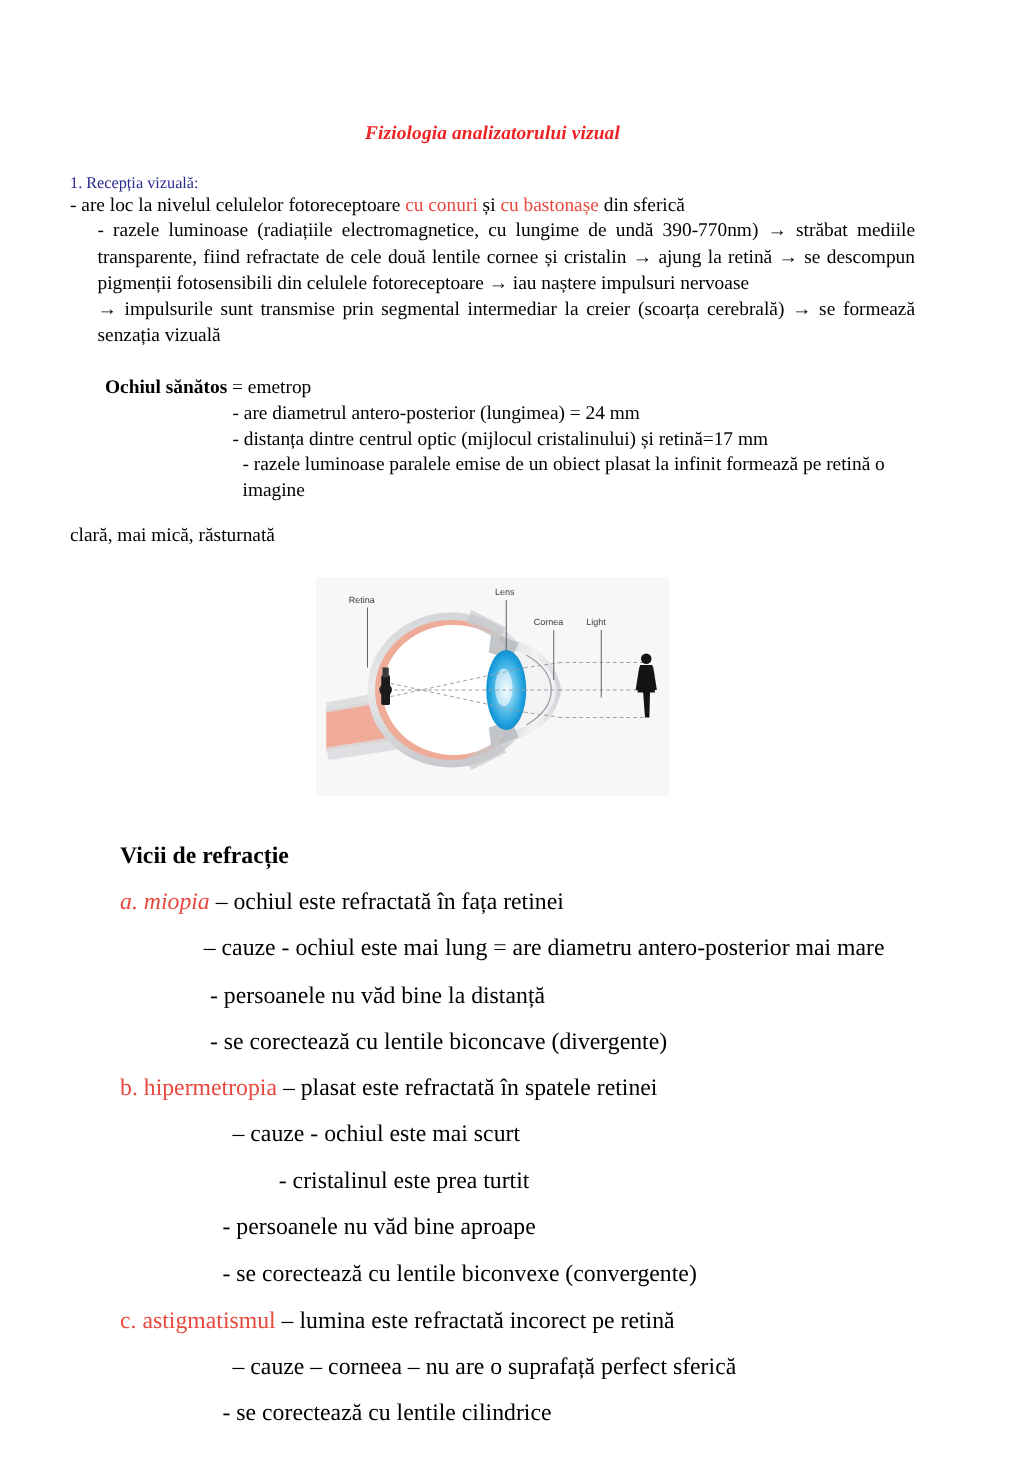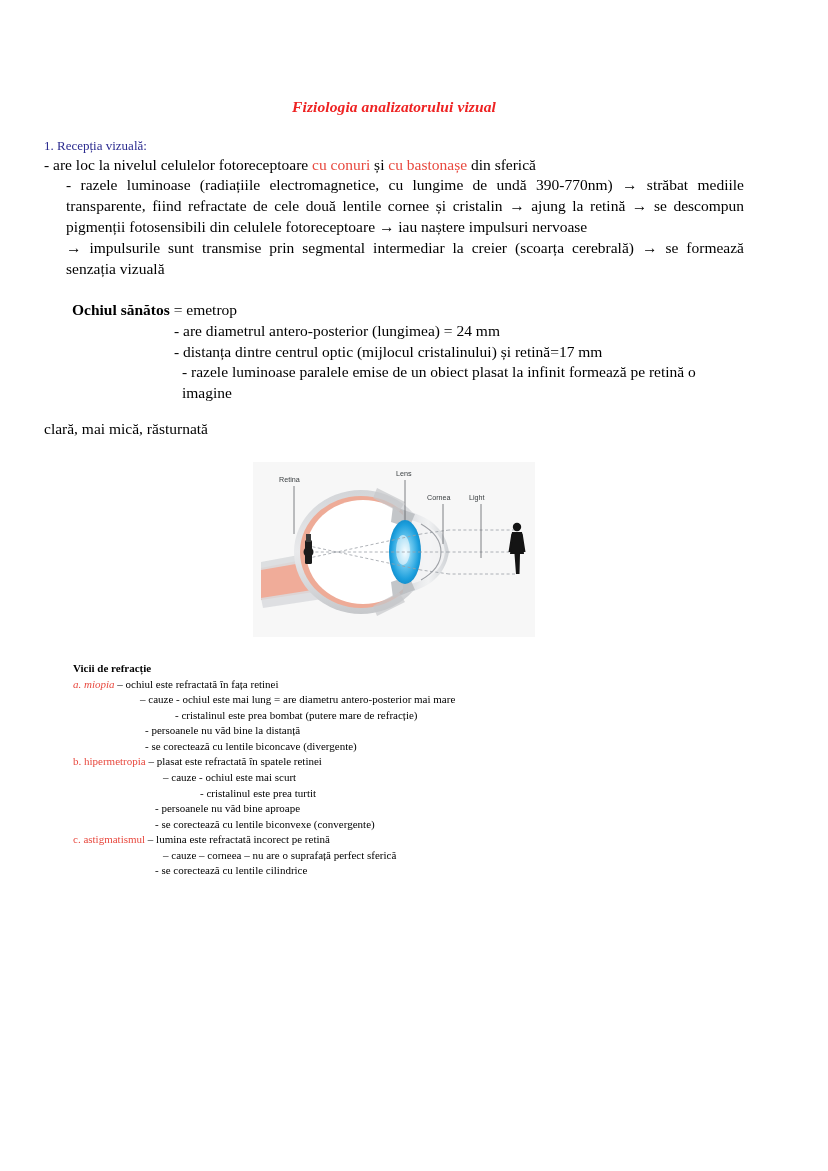--- a/index.html
+++ b/index.html
@@ -14,21 +14,21 @@
     position: relative;
     font-family: "Liberation Serif", "DejaVu Serif", serif;
     color: #000000;
     overflow: hidden;
   }
   .page {
     position: relative;
     width: 788px;
     height: 1171px;
     box-sizing: border-box;
-    padding: 0 44px;
+    padding: 0 56px;
   }
 
   
   .doc-title {
     text-align: center;
     color: #ee2222;
     font-weight: bold;
     font-style: italic;
     font-size: 15.5px;
     letter-spacing: 0.1px;
@@ -85,21 +85,21 @@
     display: block;
   }
 
   
   .block-vicii { padding-top: 23px; }
   .vicii-head {
     font-weight: bold;
     font-size: 15.5px;
     padding-left: 28px;
   }
-  .v-row { font-size: 11px; line-height: 1.325; margin: 1px; }
+  .v-row { font-size: 19px; line-height: 1.325; margin: 12px; }
   .lbl-miopia {
     color: #e8493f;
     font-style: italic;
   }
   .lbl-plain-red { color: #e8493f; }
 
   .pl-28 { padding-left: 28px; }
   .pl-100 { padding-left: 100px; }
   .pl-95 { padding-left: 95px; }
   .pl-130 { padding-left: 130px; }
@@ -222,21 +222,20 @@
         <text x="216" y="38">Light</text>
       </g>
     </svg>
   </div>
 
   <div class="block-vicii">
     <div class="v-row vicii-head">Vicii de refracție</div>
 
     <div class="v-row pl-28"><span class="lbl-miopia">a. miopia</span><span> – ochiul este refractată în fața retinei</span></div>
     <div class="v-row pl-95">– cauze - ochiul este mai lung = are diametru antero-posterior mai mare</div>
-    <div class="v-row pl-130">- cristalinul este prea bombat (putere mare de refracție)</div>
     <div class="v-row pl-100">- persoanele nu văd bine la distanță</div>
     <div class="v-row pl-100">- se corectează cu lentile biconcave (divergente)</div>
 
     <div class="v-row pl-28"><span class="lbl-plain-red">b. hipermetropia</span><span> – plasat este refractată în spatele retinei</span></div>
     <div class="v-row pl-118">– cauze - ochiul este mai scurt</div>
     <div class="v-row pl-155" style="padding-left:155px">- cristalinul este prea turtit</div>
     <div class="v-row pl-110">- persoanele nu văd bine aproape</div>
     <div class="v-row pl-110">- se corectează cu lentile biconvexe (convergente)</div>
 
     <div class="v-row pl-28"><span class="lbl-plain-red">c. astigmatismul</span><span> – lumina este refractată  incorect pe  retină</span></div>

